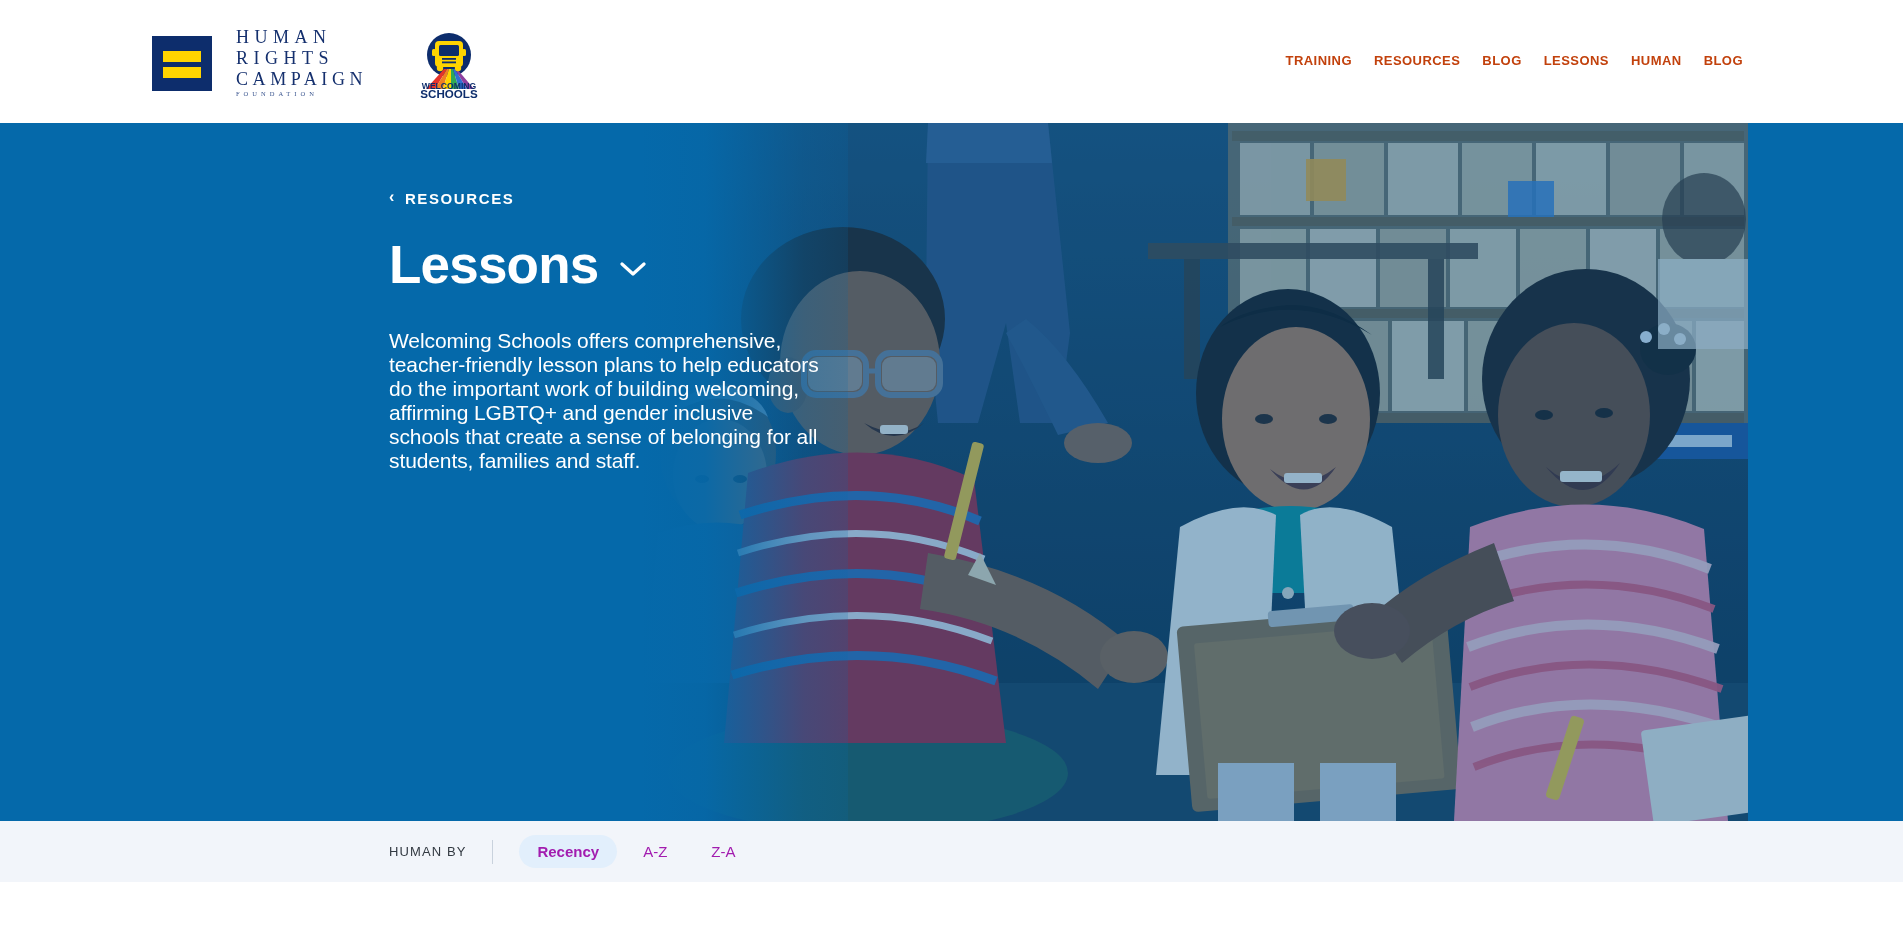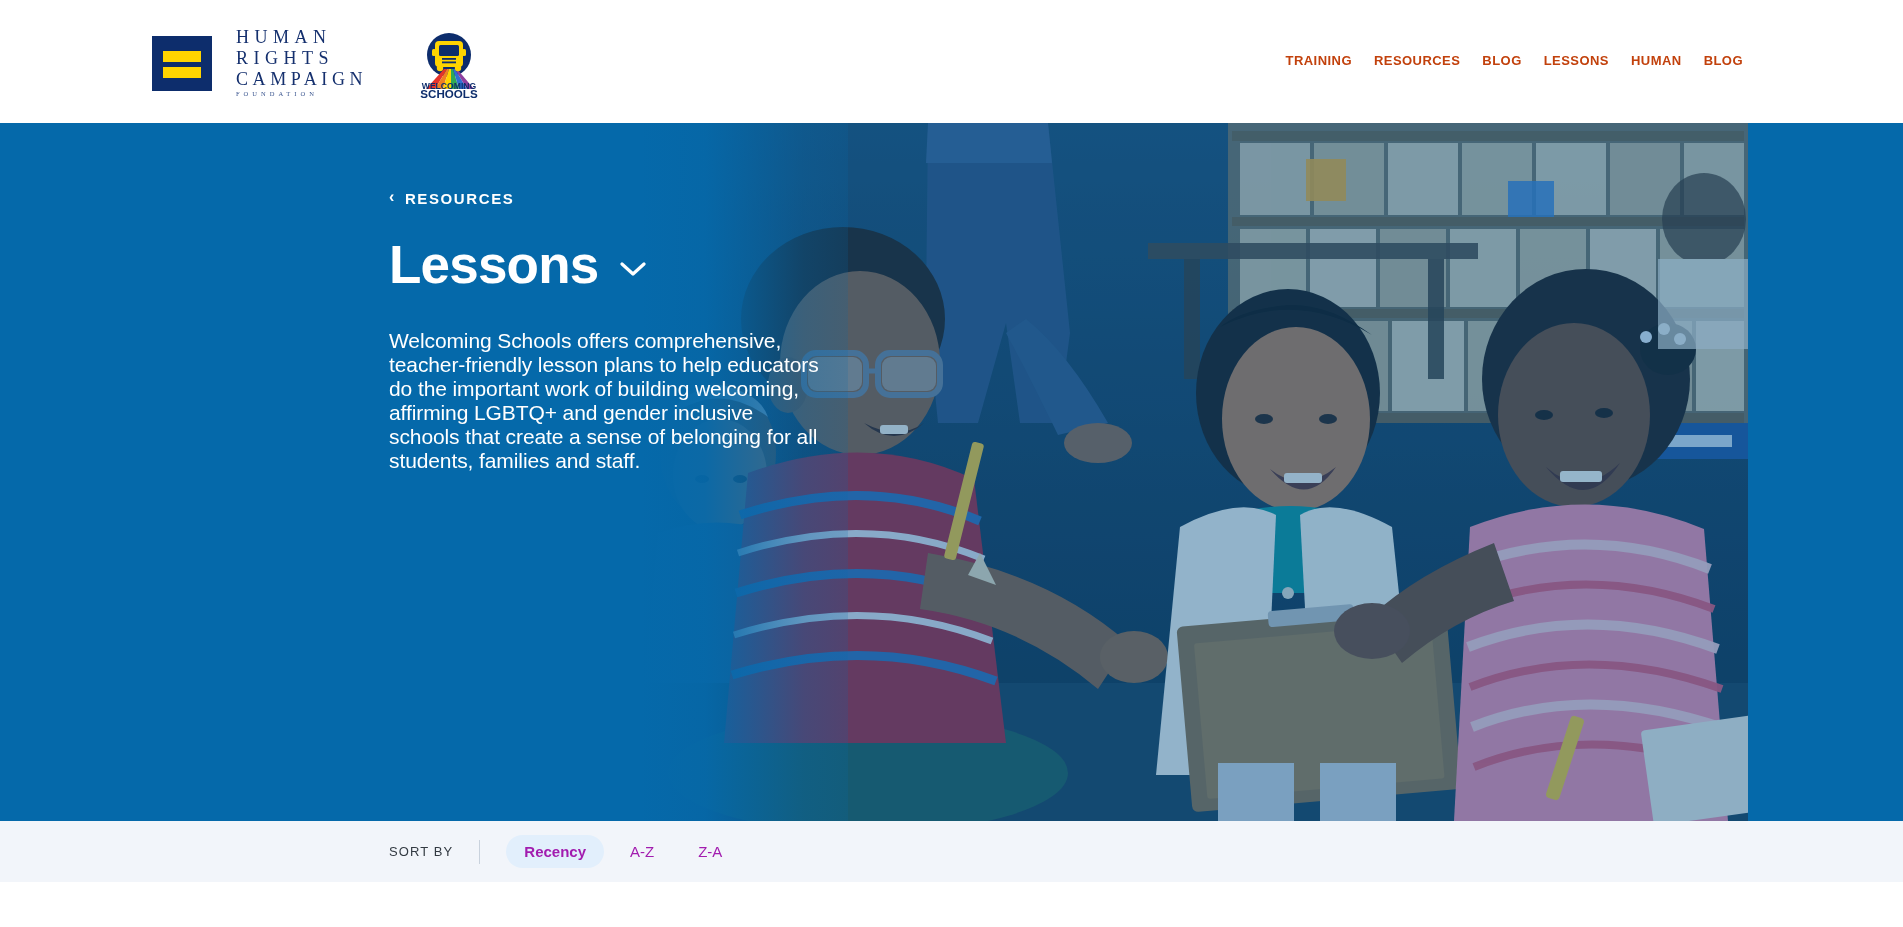--- a/index.html
+++ b/index.html
@@ -480,21 +480,21 @@
         <path d="M2 3 L13 13 L24 3" fill="none" stroke="#ffffff" stroke-width="3.2" stroke-linecap="round" stroke-linejoin="round"></path>
       </svg>
     </div>
 
     <p class="hero-desc">Welcoming Schools offers comprehensive, teacher-friendly lesson plans to help educators do the important work of building welcoming, affirming LGBTQ+ and gender inclusive schools that create a sense of belonging for all students, families and staff.</p>
   </div>
 </section>
 
 <div class="sort-bar">
   <div class="sort-inner">
-    <span class="sort-label">SORT BY</span>
+    <span class="sort-label">HUMAN BY</span>
     <span class="sort-divider"></span>
     <a class="sort-option active" href="#">Recency</a>
     <a class="sort-option" href="#">A-Z</a>
     <a class="sort-option" href="#">Z-A</a>
   </div>
 </div>
 
 <div class="page-body"></div>
 
 </body></html>

